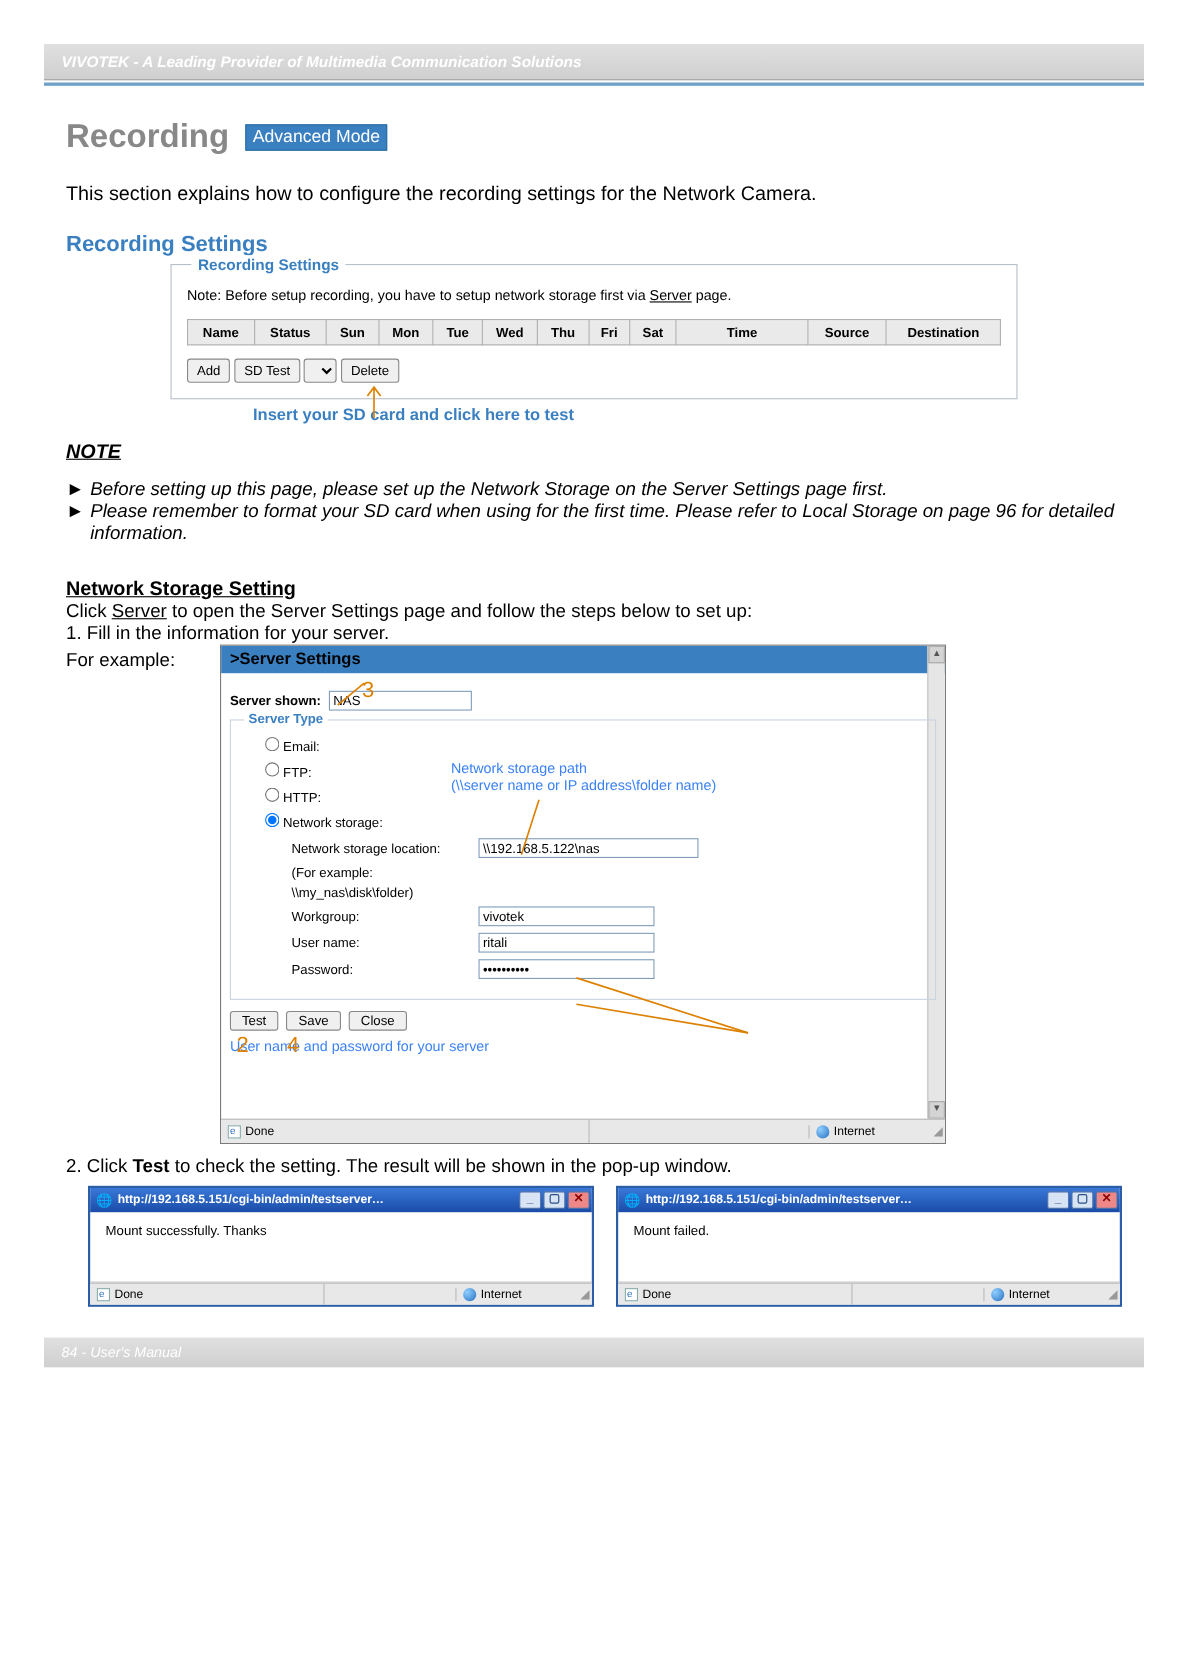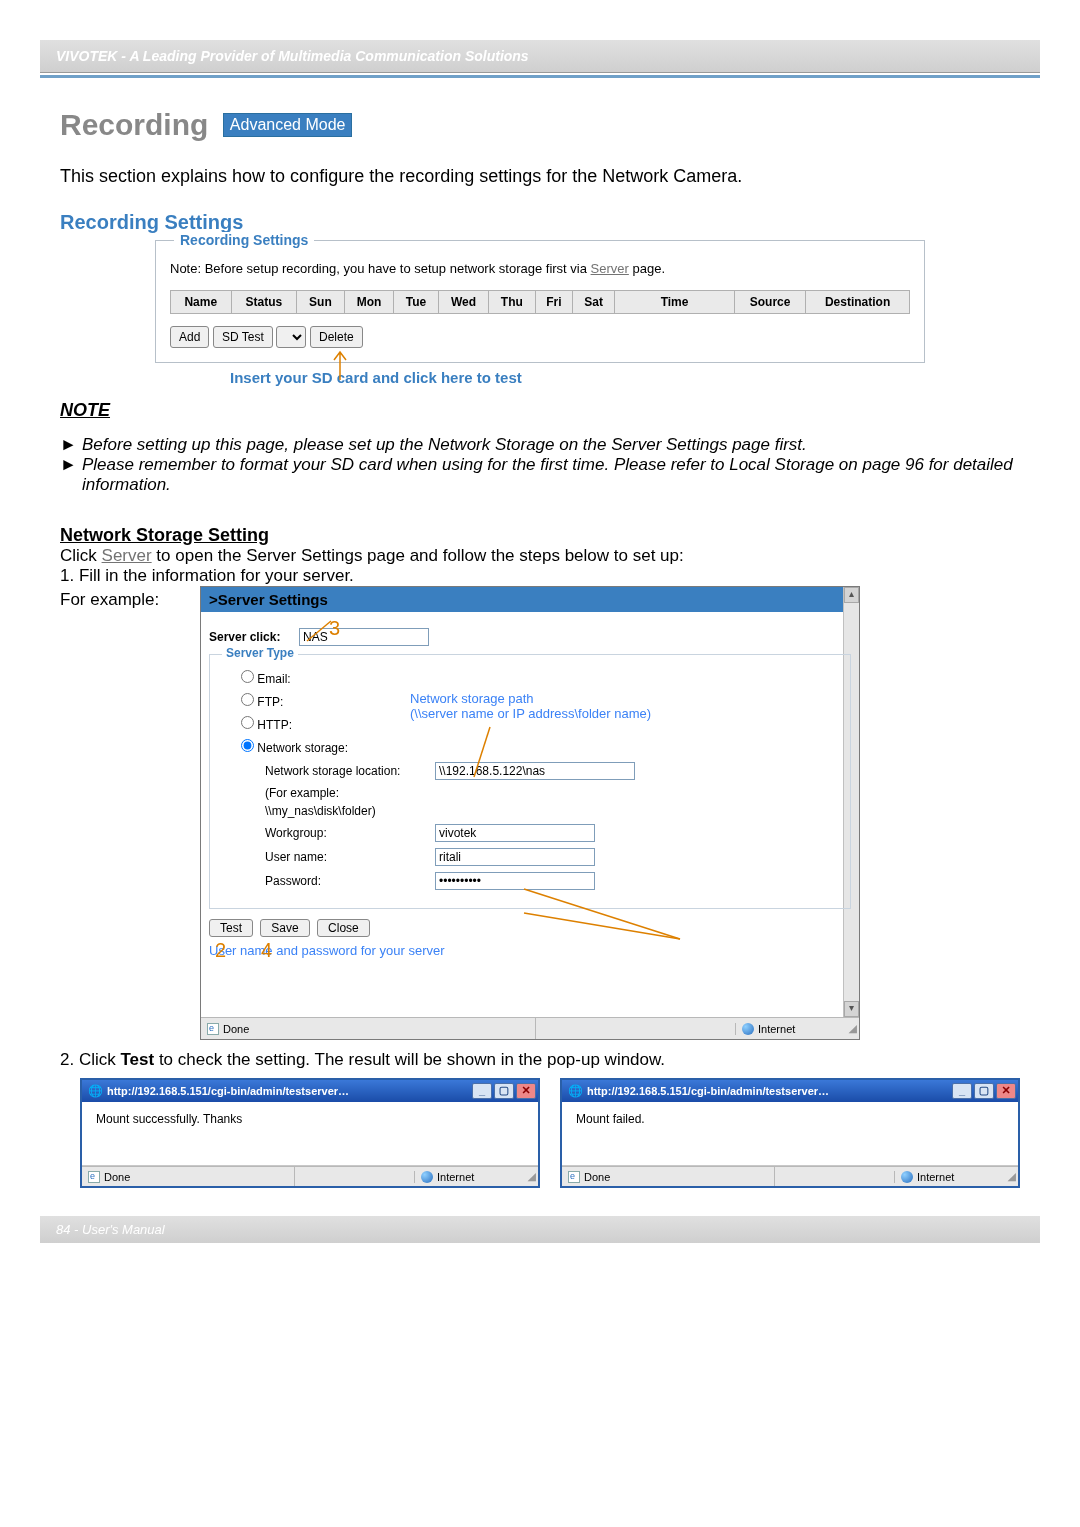--- a/index.html
+++ b/index.html
@@ -63,21 +63,21 @@
     position: absolute;
     top: -9px;
     left: 18px;
     background: #fff;
     padding: 0 6px;
     color: #3a7fc0;
     font-weight: bold;
     font-size: 14px;
   }
   .panel .note { margin: 10px 0 14px 0; }
-  .linkish { color: #737373; text-decoration: underline; }
+  .linkish { color: #000000; text-decoration: underline; }
   table.rec-table {
     border-collapse: collapse;
     width: 100%;
     margin-bottom: 12px;
   }
   table.rec-table th {
     border: 1px solid #b0b0b0;
     background: #eaeaea;
     font-size: 12px;
     padding: 4px 6px;
@@ -301,21 +301,21 @@
             <div class="dn-btn">▾</div>
           </div>
           <div class="srv-head">&gt;Server Settings</div>
 
           <span class="annot-big" style="left:128px; top:30px;">3</span>
           <svg class="annot-svg" style="left:100px; top:30px;" width="40" height="28">
             <path class="annot-line" d="M30 4 L6 24"></path>
           </svg>
 
           <div class="row" style="margin-top:16px;">
-            <label style="width:90px; font-weight:bold;">Server click:</label>
+            <label style="width:90px; font-weight:bold;">Server shown:</label>
             <input type="text" style="width: 130px;" value="NAS">
           </div>
 
           <div class="fs" style="position:relative;padding-left:31px;">
             <span class="fs-leg">Server Type</span>
 
             <div class="opt"><input type="radio" name="st" style=""> <label>Email:</label></div>
             <div class="opt"><input type="radio" name="st" style=""> <label>FTP:</label></div>
             <div class="opt"><input type="radio" name="st" style=""> <label>HTTP:</label></div>
             <div class="opt"><input type="radio" name="st" checked="" style=""> <label>Network storage:</label></div>

